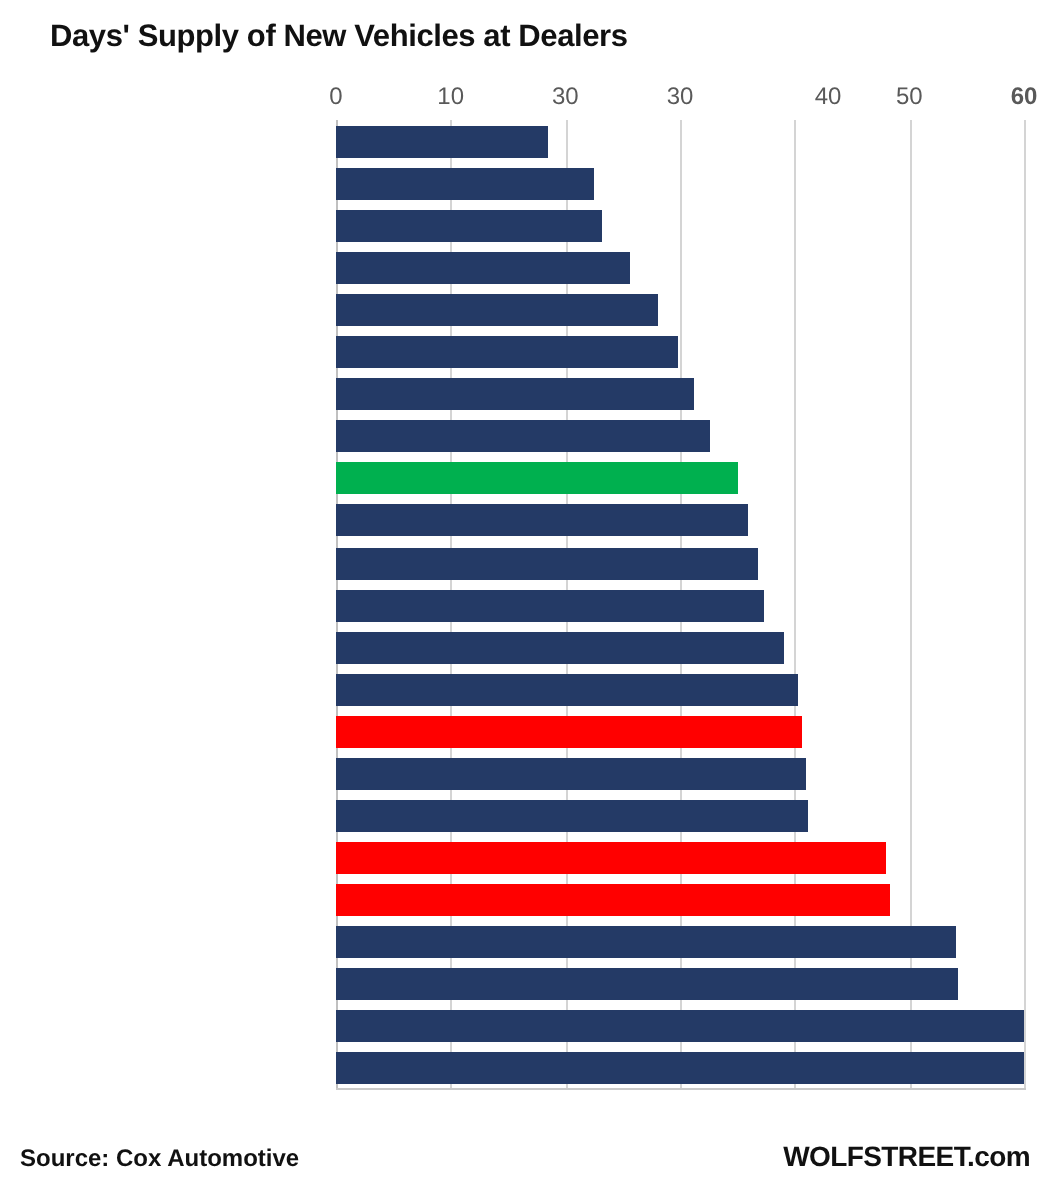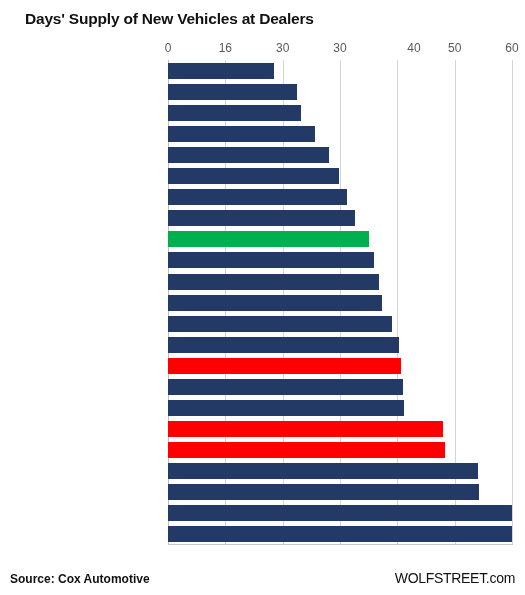--- a/index.html
+++ b/index.html
@@ -88,41 +88,41 @@
     font-size: 12px;
     font-weight: bold;
     color: #111111;
     white-space: nowrap;
   }
   #watermark {
     position: absolute;
     right: 10px;
     top: 570px;
     font-size: 14px;
-    font-weight: normal;
+    font-weight: bold;
     letter-spacing: -0.3px;
     color: #111111;
     white-space: nowrap;
   }
 </style>
 </head>
 <body>
 
 <div id="chart-root">
 
   <div id="chart-title">Days' Supply of New Vehicles at Dealers</div>
 
   <div id="ticks-layer">
       <div class="tick-label" style="left: 168px;">0</div>
-      <div class="tick-label" style="left: 225.333px;">16</div>
+      <div class="tick-label" style="left: 225.333px;">10</div>
       <div class="tick-label" style="left: 282.667px;">30</div>
       <div class="tick-label" style="left: 340px;">30</div>
       <div class="tick-label" style="left: 414px;">40</div>
       <div class="tick-label" style="left: 454.667px;">50</div>
-      <div class="tick-label" style="left: 512px;">60</div>
+      <div class="tick-label" style="left: 512px; font-weight: bold;">60</div>
     </div>
 
   <div id="plot-area">
     <div id="gridlines-layer">
         <div class="gridline zero" style="left: 0px;"></div>
         <div class="gridline" style="left: 57.3333px;"></div>
         <div class="gridline" style="left: 114.667px;"></div>
         <div class="gridline" style="left: 172px;"></div>
         <div class="gridline" style="left: 229.333px;"></div>
         <div class="gridline" style="left: 286.667px;"></div>

